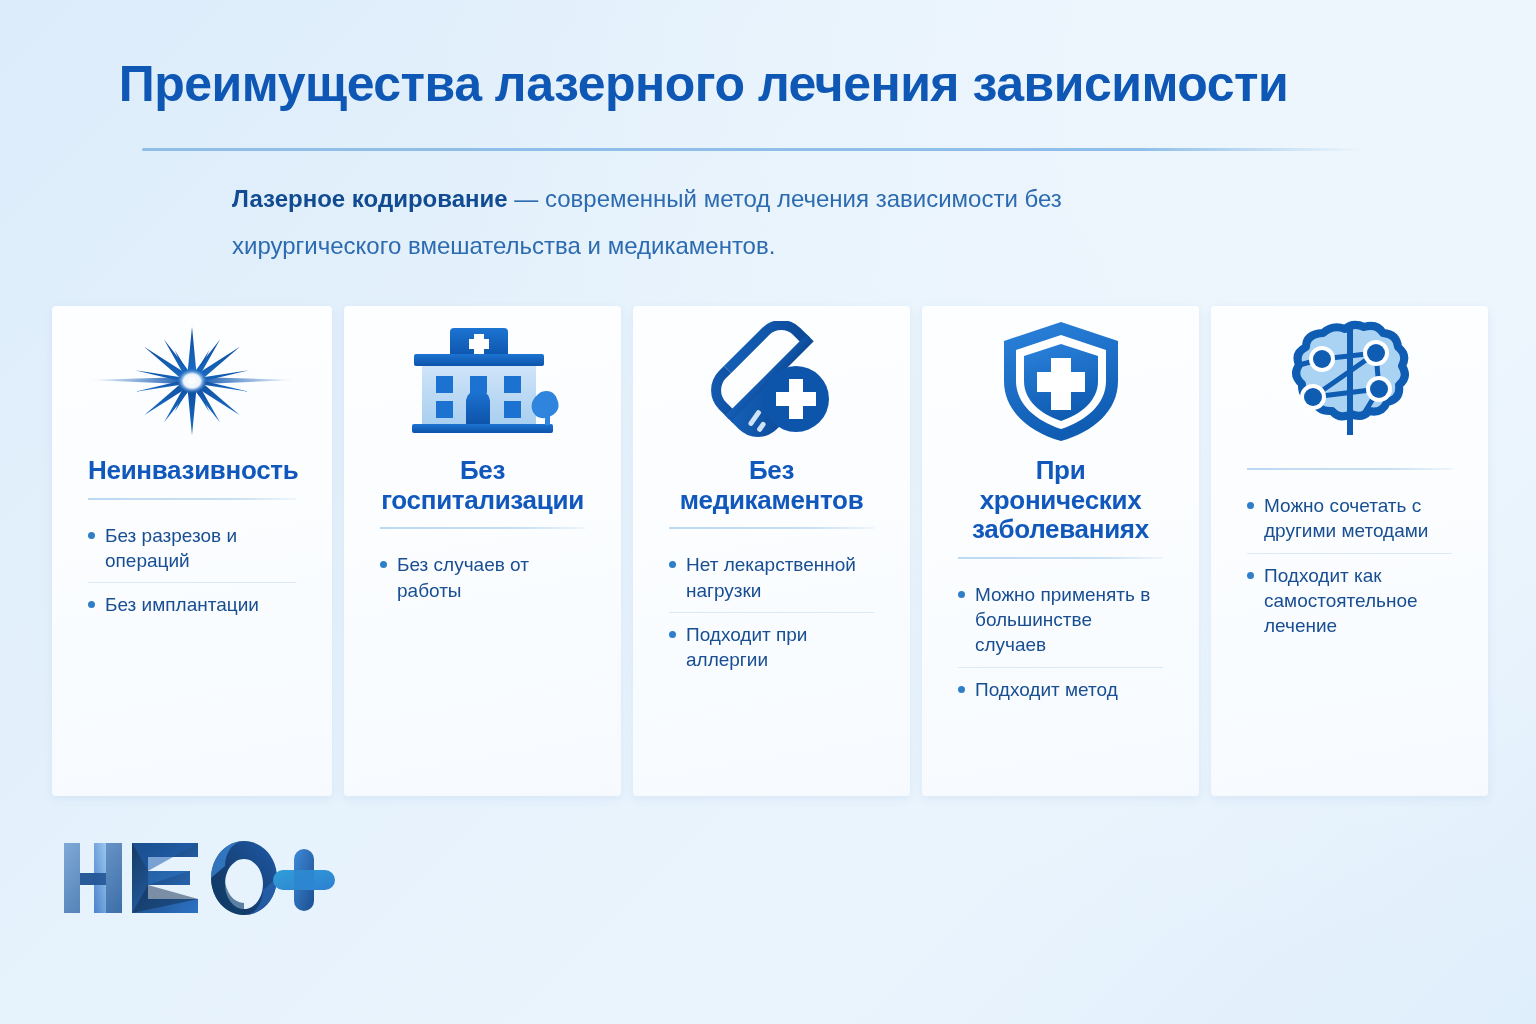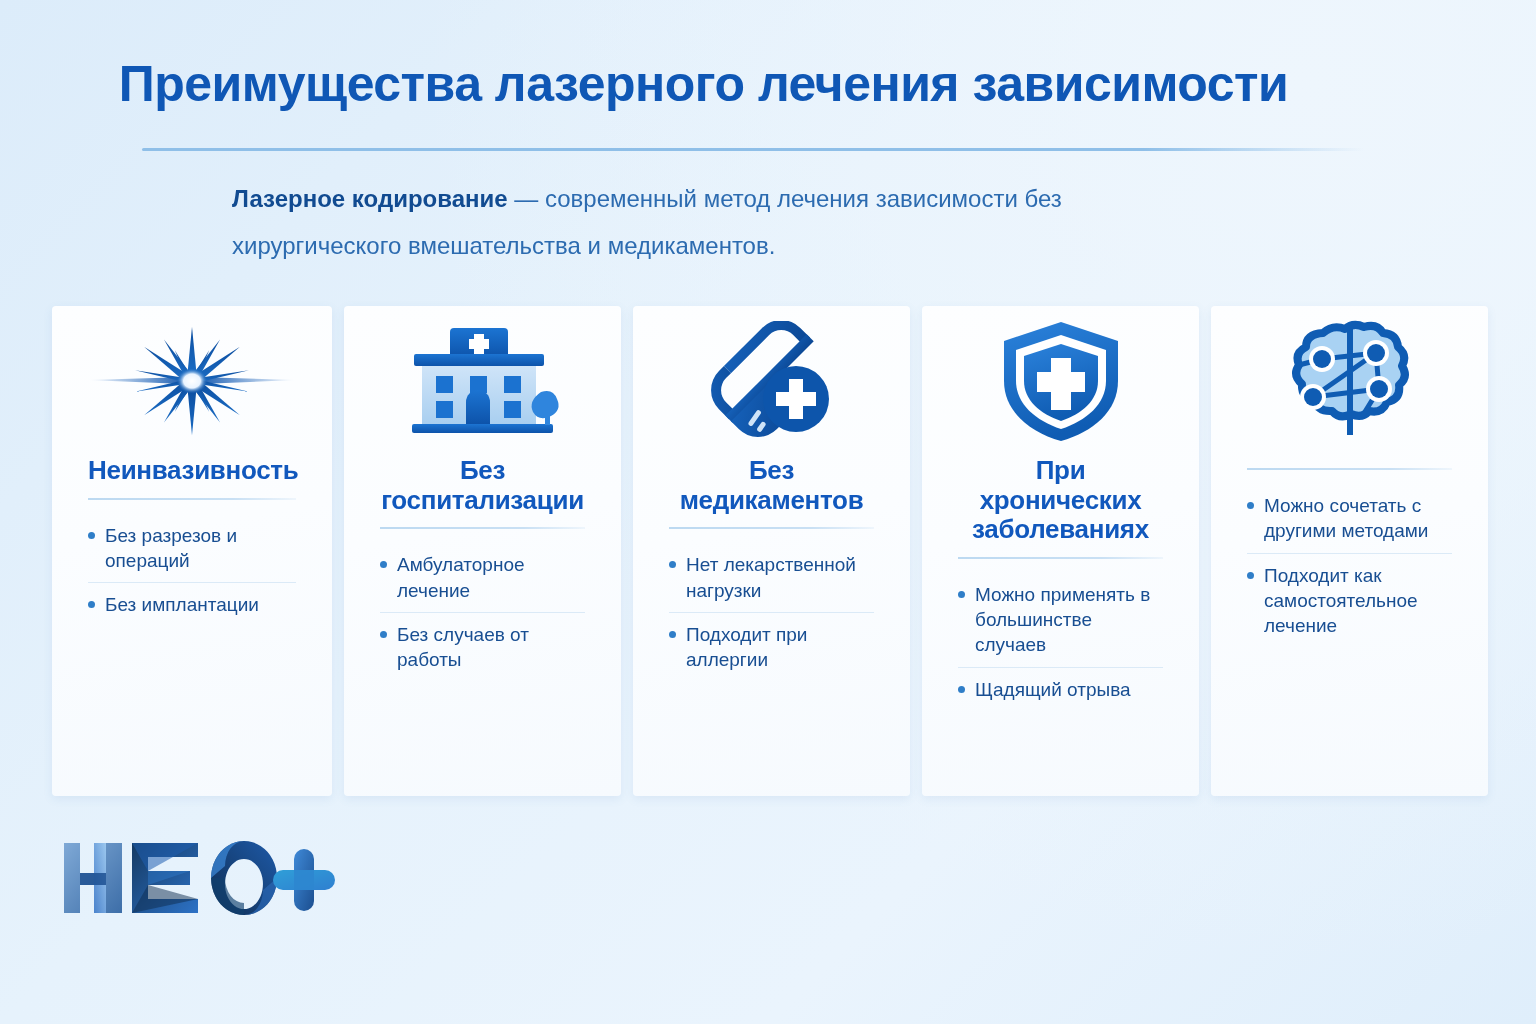--- a/index.html
+++ b/index.html
@@ -254,24 +254,20 @@
 
           <path d="M141 66 q12 -4 16 7 q5 11 -6 17 q-12 6 -18 -4 q-5 -11 8 -20 Z" fill="#2f85dd"></path>
           <rect x="145" y="86" width="5" height="13" fill="#2f85dd"></rect>
         </svg>
       </div>
       <div class="card-title">Без госпитализации</div>
       <div class="card-title-rule"></div>
       <div class="bullets">
         <div class="bullet">
           <span class="dot"></span>
-          <span class="bullet-text">Амбулаторное лечение</span>
-        </div>
-        <div class="bullet">
-          <span class="dot"></span>
           <span class="bullet-text">Без случаев от работы</span>
         </div>
       </div>
     </div>
 
     <div class="card">
       <div class="icon-wrap">
         <svg width="150" height="120" viewBox="0 0 150 120" aria-hidden="true">
           <defs>
             <linearGradient id="pillG" x1="0" y1="0" x2="1" y2="1">
@@ -327,21 +323,21 @@
       </div>
       <div class="card-title">При хронических заболеваниях</div>
       <div class="card-title-rule"></div>
       <div class="bullets">
         <div class="bullet">
           <span class="dot"></span>
           <span class="bullet-text">Можно применять в большинстве случаев</span>
         </div>
         <div class="bullet">
           <span class="dot"></span>
-          <span class="bullet-text">Щадящий отрыва</span>
+          <span class="bullet-text">Подходит метод</span>
         </div>
       </div>
     </div>
 
     <div class="card">
       <div class="icon-wrap">
         <svg width="150" height="125" viewBox="0 0 150 125" aria-hidden="true">
           <path d="M48 14 q10 -9 22 -4 q8 -7 19 -2 q13 -4 19 6 q14 1 15 14 q10 8 4 19 q7 11 -3 19 q2 14 -12 17 q-5 12 -18 9 q-7 8 -18 3 q-11 6 -19 -3 q-14 1 -18 -11 q-13 -3 -12 -16 q-10 -9 -3 -19 q-5 -12 7 -18 q0 -13 17 -14 Z" fill="#a9d2f3" stroke="#0f5cb3" stroke-width="8" stroke-linejoin="round"></path>
           <path d="M75 10 V116" stroke="#0f5cb3" stroke-width="6" fill="none"></path>
           <g stroke="#0f5cb3" stroke-width="5" fill="none" stroke-linecap="round">

